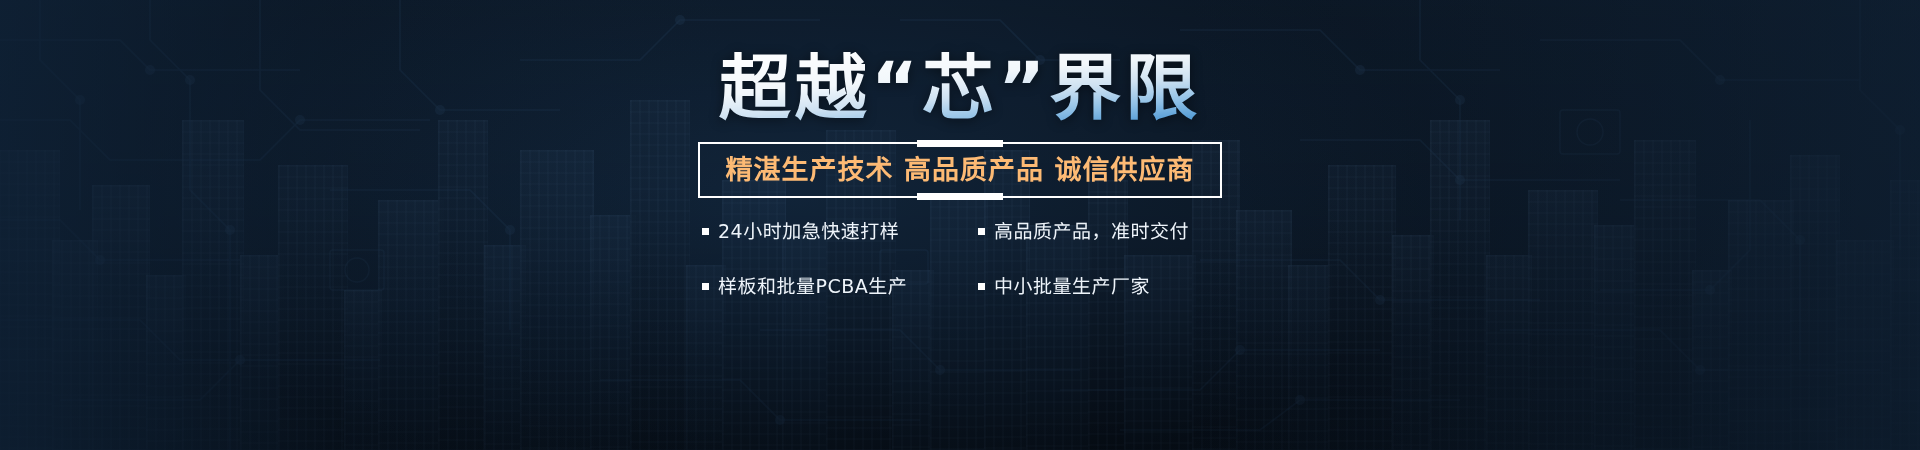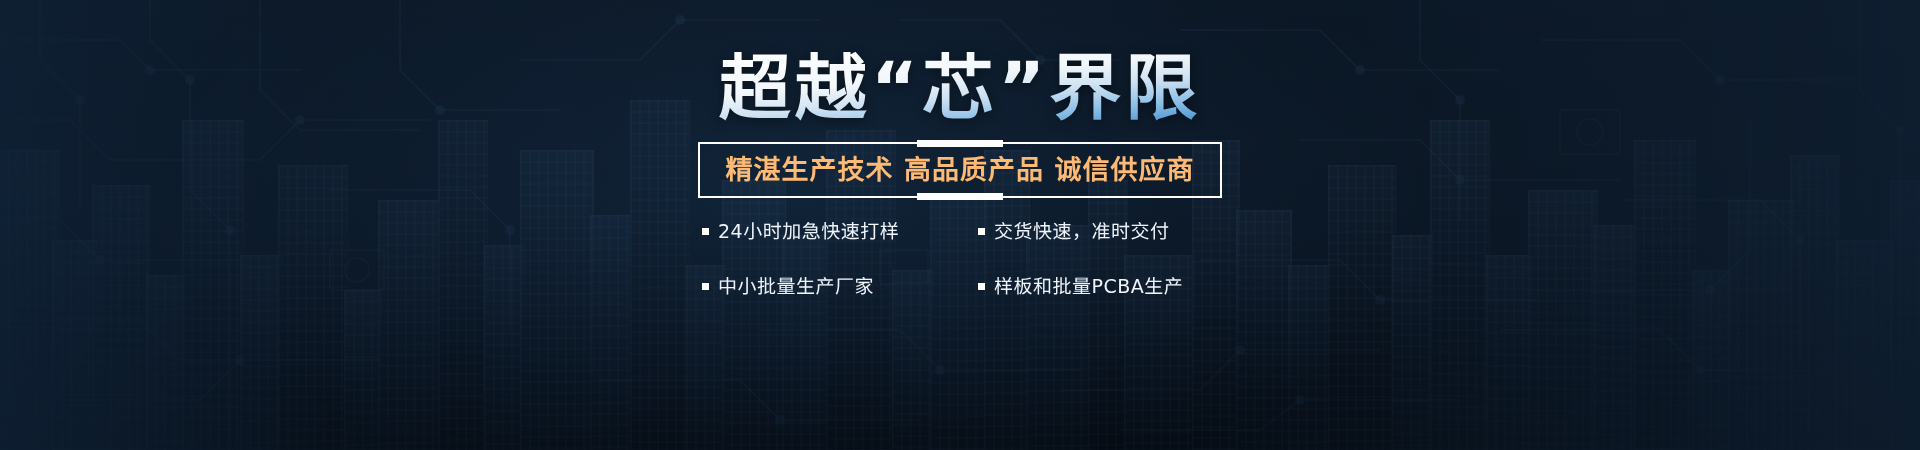--- a/index.html
+++ b/index.html
@@ -312,26 +312,26 @@
       <div class="subtitle">精湛生产技术 高品质产品 诚信供应商</div>
     </div>
 
     <div class="features">
       <div class="feature">
         <span class="dot"></span>
         <span>24小时加急快速打样</span>
       </div>
       <div class="feature">
         <span class="dot"></span>
-        <span>交货快速，准时交付</span>
+        <span>高品质产品，准时交付</span>
+      </div>
+      <div class="feature">
+        <span class="dot"></span>
+        <span>样板和批量PCBA生产</span>
       </div>
       <div class="feature">
         <span class="dot"></span>
         <span>中小批量生产厂家</span>
       </div>
-      <div class="feature">
-        <span class="dot"></span>
-        <span>样板和批量PCBA生产</span>
-      </div>
     </div>
 
   </div>
 </div>
 
 </body></html>

